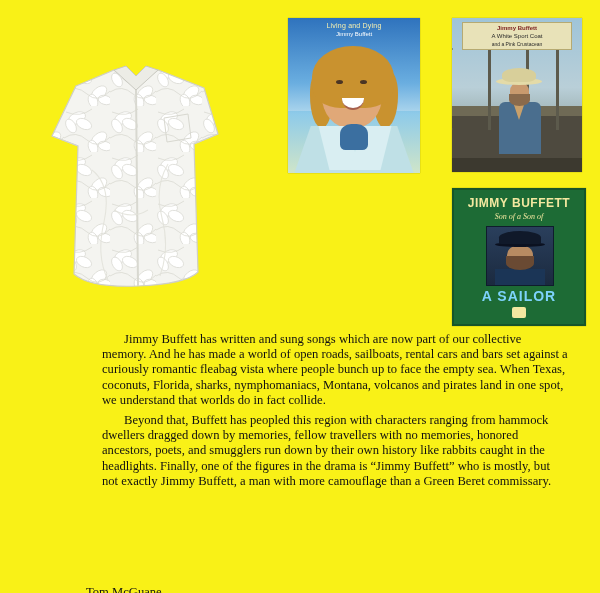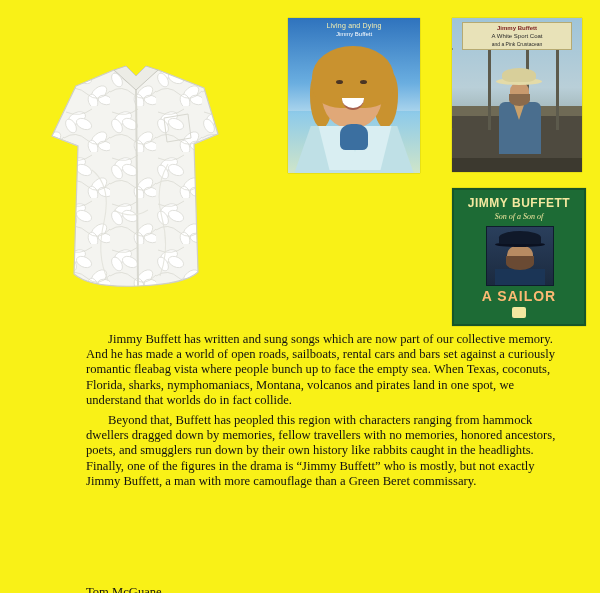--- a/index.html
+++ b/index.html
@@ -225,41 +225,41 @@
   #cover-3 .photo .bd {
     position:absolute; left:19px; top:29px; width:28px; height:14px;
     background:#6a4a33; border-radius: 0 0 50% 50%;
   }
   #cover-3 .photo .tors {
     position:absolute; left:8px; top:42px; width:50px; height:16px;
     background:#1b3556;
   }
   #cover-3 .c3-title {
     position:absolute; left:0; right:0; top:98px;
-    font-size:14px; color:#fdba74; text-align:center;
+    font-size:14px; color:#7dd3fc; text-align:center;
     font-family:"Liberation Sans", sans-serif; font-weight:bold; letter-spacing:1px;
   }
   #cover-3 .c3-logo {
     position:absolute; left:58px; top:117px; width:14px; height:11px;
     border-radius:2px; background:#f3e8a0;
   }
 
   
   .notes {
     position: absolute;
     left: 86px;
     top: 332px;
     width: 482px;
     color: #111;
     font-family: "Liberation Serif", serif;
     font-size: 12.6px;
     line-height: 15.2px;
   }
   .notes p {
-    margin: 0 0 5px 0;
+    margin: 0 0 5px 16px;
     text-indent: 22px;
   }
   .signature {
     position: absolute;
     left: 86px;
     top: 552px;
     font-family: "Liberation Serif", serif;
     font-size: 12.6px;
     line-height: 14.5px;
     color: #111;

